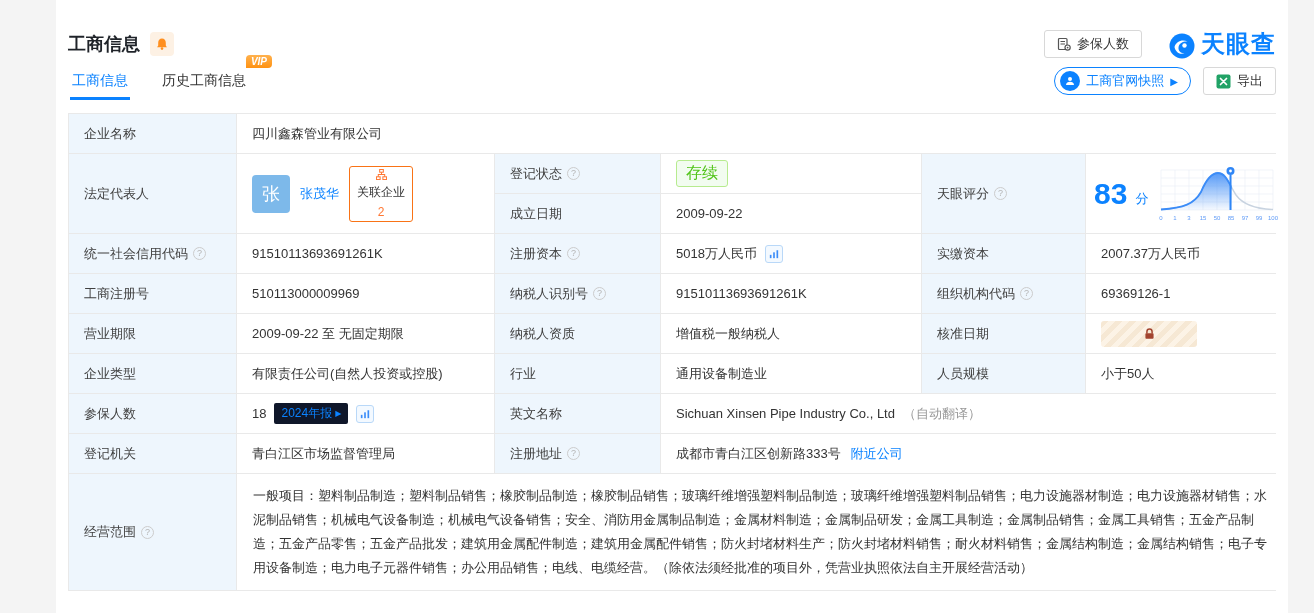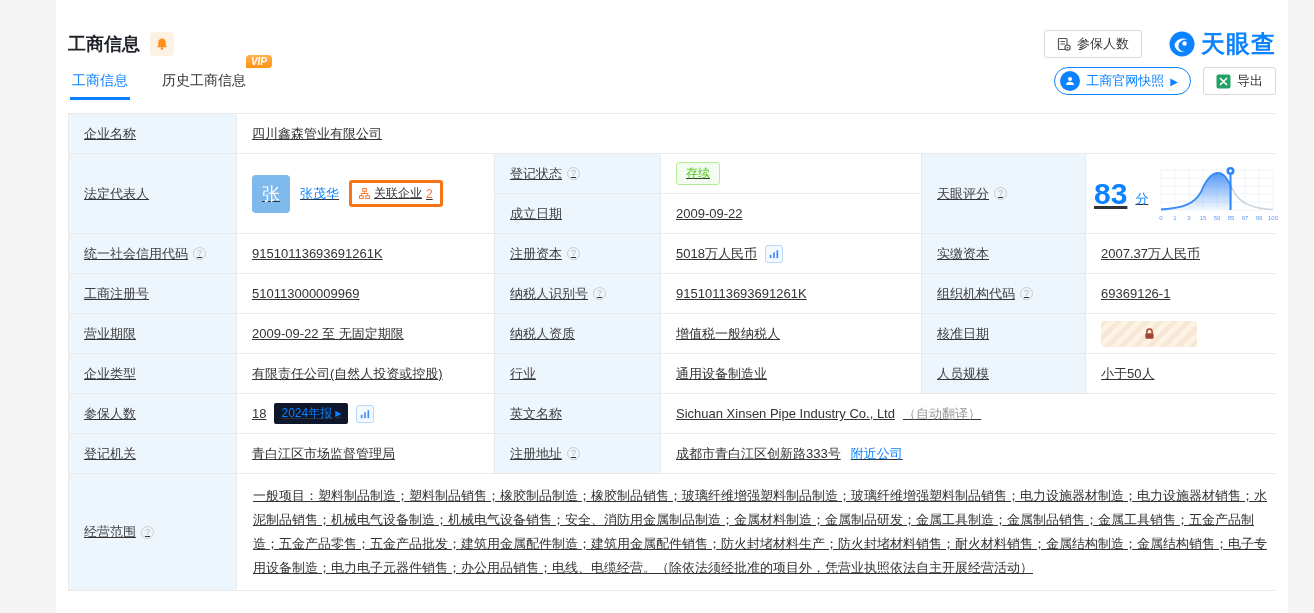--- a/index.html
+++ b/index.html
@@ -17,21 +17,21 @@
   
   .hrow1 { display:flex; justify-content:space-between; align-items:center; padding-top:28px; }
   .title-wrap { display:flex; align-items:center; gap:10px; }
   .page-title { font-size:18px; font-weight:bold; color:#1f2329; }
   .bell-box { width:24px; height:24px; background:#fdf1e4; border-radius:4px;
               display:flex; align-items:center; justify-content:center; cursor:pointer; }
   .hdr-right { display:flex; align-items:center; gap:26px; }
   .btn { display:flex; align-items:center; gap:6px; background:#fff; cursor:pointer;
          border:1px solid #d8d8d8; border-radius:3px; height:28px; padding:0 12px;
          font-size:13px; color:#333; }
-  .logo { display:flex; align-items:center; gap:5px; cursor:pointer; }
+  .logo { display:flex; align-items:flex-end; gap:5px; cursor:pointer; }
   .logo-text { font-size:24px; font-weight:bold; color:#0b82ff; letter-spacing:1px; }
 
   .hrow2 { display:flex; justify-content:space-between; align-items:flex-end; margin-top:4px; }
   .tabs { display:flex; gap:30px; padding-left:2px; }
   .tab { position:relative; font-size:14px; color:#333; padding:8px 2px 10px; cursor:pointer; }
   .tab.active { color:#0b82ff; }
   .tab.active::after { content:""; position:absolute; left:0; right:0; bottom:0; height:3px; background:#0b82ff; }
   .vip-badge { position:absolute; top:-9px; right:-24px;
     background:linear-gradient(180deg,#ffb14d,#ff9212); color:#fff;
     font-size:10px; font-weight:bold; font-style:italic;
@@ -43,34 +43,34 @@
   .snap-circle { width:20px; height:20px; border-radius:50%; background:#0b82ff;
     display:flex; align-items:center; justify-content:center; }
   .arrow-r { font-size:10px; }
 
   
   .biz-table {
     margin-top:13px;
     display:grid;
     grid-template-columns:167px 257px 165px 260px 163px 1fr;
     grid-template-rows:repeat(9,39px) auto;
-    gap:1px; background:#e9e9e9; border:1px solid #e9e9e9;text-decoration:underline;
+    gap:1px; background:#e9e9e9; border:1px solid #e9e9e9;
   }
   .c { background:#fff; display:flex; align-items:center; padding:0 15px; font-size:13px; color:#333; }
   .lbl { background:#eef6fd; color:#404040; }
   .q { width:13px; height:13px; border:1px solid #ccc; border-radius:50%; color:#b5b5b5;
        font-size:9px; line-height:11px; display:inline-flex; align-items:center; justify-content:center;
        margin-left:5px; flex:none; cursor:pointer; }
   .link { color:#0b82ff; cursor:pointer; }
   .status-badge { color:#52c41a; background:#f2fcf0; border:1px solid #b7eb8f;
-    border-radius:3px; padding:2px 9px; font-size:12px; }
+    border-radius:3px; padding:2px 9px; font-size:16px; }
   .avatar { width:38px; height:38px; border-radius:4px; background:#7db9ea; color:#fff;
     font-size:18px; display:flex; align-items:center; justify-content:center; flex:none; cursor:pointer; }
-  .related-badge { display:inline-flex; align-items:center; gap:4px; border:3px solid #f97316;
-    border-radius:3px; padding:2px 7px; font-size:12px; color:#333; cursor:pointer; background:#fff; }
+  .related-badge { display:inline-flex; align-items:center; gap:4px; border:1px solid #f97316;
+    border-radius:3px; padding:2px 7px; font-size:12px; color:#333; cursor:pointer; background:#fff;flex-direction:column; }
   .related-badge b { color:#ff7733; font-weight:normal; }
   .chart-icon-btn { width:18px; height:18px; border:1px solid #b9d8f8; border-radius:3px;
     background:#f3f9ff; display:inline-flex; align-items:center; justify-content:center;
     margin-left:8px; cursor:pointer; flex:none; }
   .yr-badge { display:inline-flex; align-items:center; gap:3px; background:#0f172a; color:#0b82ff;
     font-size:12px; border-radius:2px; padding:2px 7px; margin-left:8px; cursor:pointer; }
   .locked { width:96px; height:26px; border-radius:3px; cursor:pointer;
     background:repeating-linear-gradient(135deg,#f6e8d4 0 5px,#fcf3e6 5px 10px);
     display:flex; align-items:center; justify-content:center; }
   .note { color:#999; margin-left:8px;text-align:center; }

